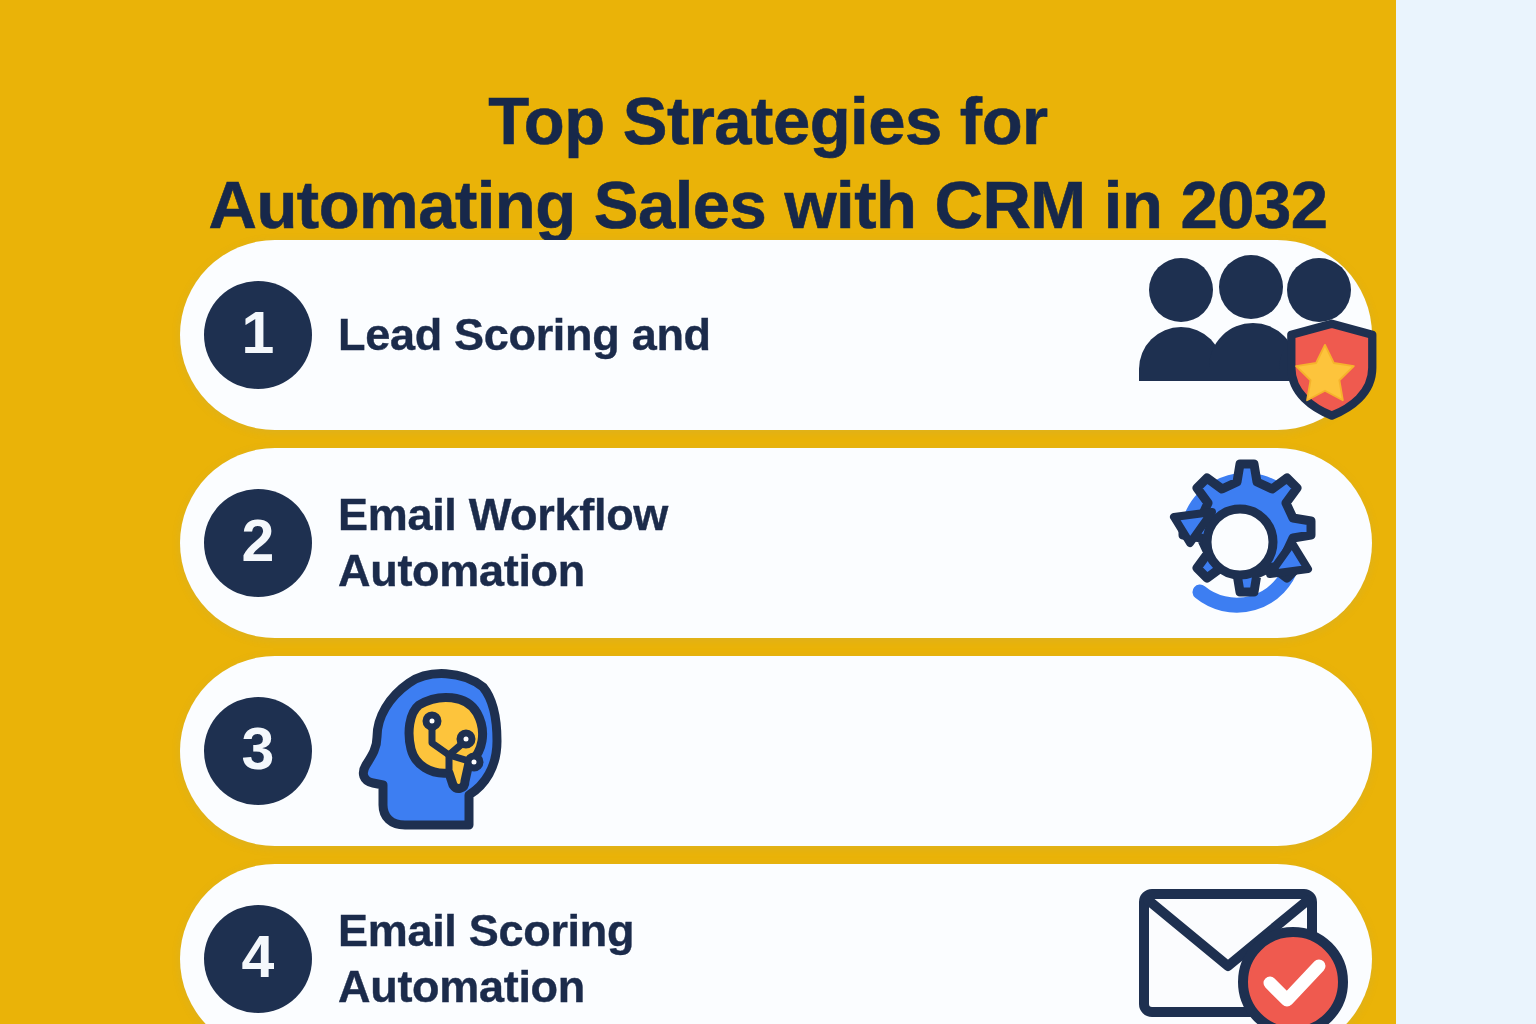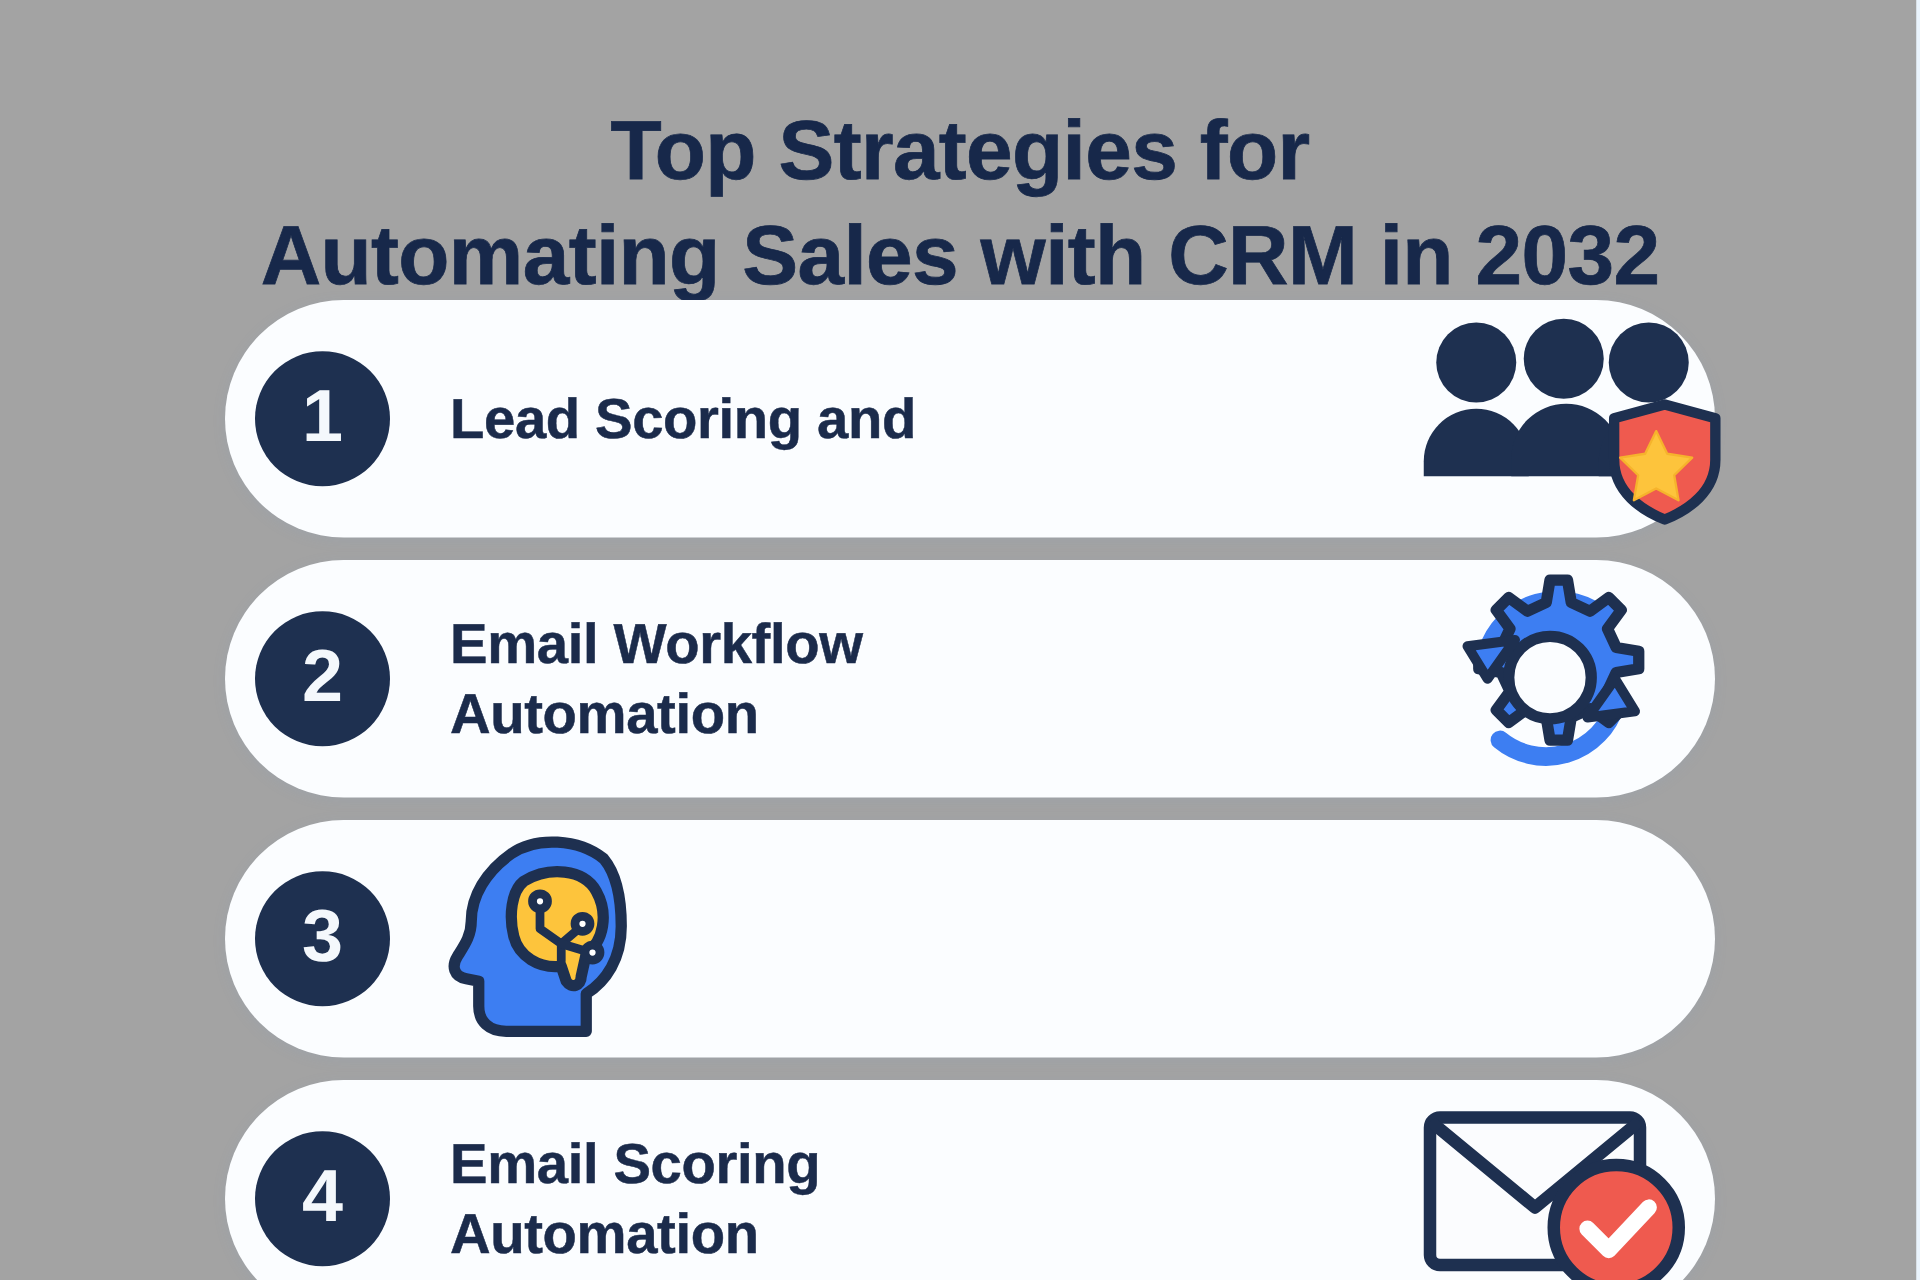--- a/index.html
+++ b/index.html
@@ -10,23 +10,23 @@
   body {
     width: 1536px;
     height: 1024px;
     overflow: hidden;
     background: #eaf4fd;
     font-family: "Liberation Sans", sans-serif;
     -webkit-font-smoothing: antialiased;
   }
   .page {
     position: relative;
-    width: 1533px;
+    width: 1396px;
     height: 1024px;
-    background: #a3a3a3;
+    background: #eab308;
   }
 
   
   .title {
     position: absolute;
     left: 0;
     top: 34px;
     width: 1536px;
     text-align: center;
     color: #17284a;
@@ -72,21 +72,21 @@
     font-family: "Liberation Sans", sans-serif;
     font-weight: bold;
     font-size: 59px;
     line-height: 1;
     padding-bottom: 3px;
     box-sizing: border-box;
   }
 
   .card-label {
     flex: 1 1 auto;
-    margin-left: 48px;
+    margin-left: 26px;
     color: #1b2b4b;
     font-family: "Liberation Sans", sans-serif;
     font-weight: bold;
     font-size: 45px;
     line-height: 56px;
     letter-spacing: -0.3px;
     -webkit-text-stroke: 0.4px #1b2b4b;
   }
   .card-label .l { display: block; white-space: nowrap; }
 

